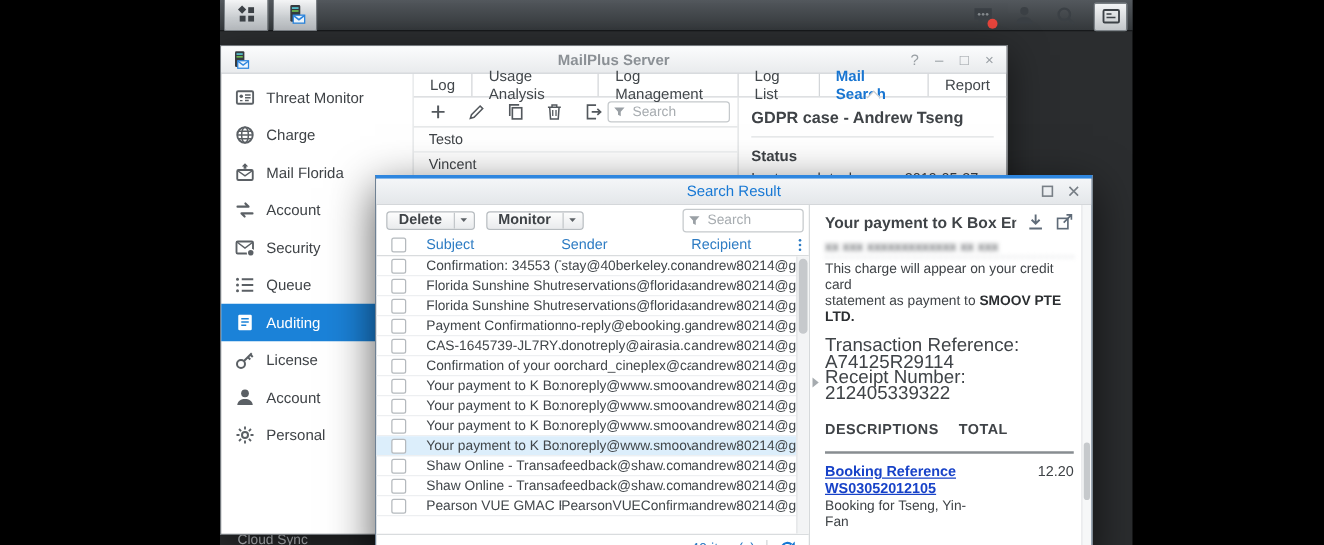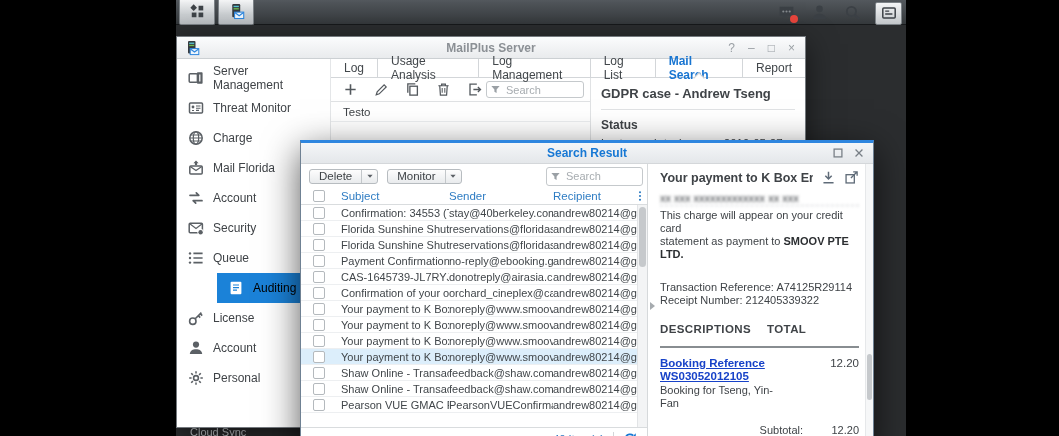--- a/index.html
+++ b/index.html
@@ -33,21 +33,21 @@
   .win-icon svg{width:16px;height:16px;}
   .win-title{position:absolute;left:0;right:0;text-align:center;font-size:12px;font-weight:bold;color:#8b9095;}
   .win-controls{position:absolute;right:10px;top:0;height:22px;display:flex;align-items:center;gap:13px;}
   .win-ctrl{font-size:12px;color:#9aa0a5;line-height:1;cursor:default;}
   .win-body{flex:1;display:flex;min-height:0;}
   
   .sidebar{width:154px;flex:none;border-right:1px solid #e4e6e8;padding-top:4px;}
   .side-item{height:30px;display:flex;align-items:center;gap:9px;padding:0 10px;font-size:12px;color:#3f4347;}
   .side-item .ico{width:17px;height:17px;color:#5b6065;flex:none;display:flex;align-items:center;justify-content:center;}
   .side-item .ico svg{width:16px;height:16px;}
-  .side-item.sel{background:#1b82d8;color:#000000;margin-left:40px;}
+  .side-item.sel{background:#1b82d8;color:#ffffff;}
   .side-item.sel .ico{color:#fff;}
   
   .content{flex:1;display:flex;flex-direction:column;min-width:0;}
   .tabbar{height:19px;flex:none;display:flex;border-bottom:1px solid #d3d6d9;position:relative;}
   .tab{padding:0 13px;font-size:12px;color:#42474b;display:flex;align-items:center;border-left:1px solid #d3d6d9;position:relative;}
   .tab:first-child{border-left:none;}
   .tab.active{color:#1875d1;font-weight:bold;}
   .tab.active::after{content:'';position:absolute;left:50%;bottom:-4.5px;width:7px;height:7px;background:#fff;
     border-left:1px solid #c9ccd0;border-top:1px solid #c9ccd0;transform:translateX(-50%) rotate(45deg);z-index:3;}
   .content-cols{flex:1;display:flex;min-height:0;}
@@ -65,29 +65,29 @@
   .pane-detail{flex:1;padding:8px 10px 0 10px;min-width:0;}
   .detail-title{font-size:13px;font-weight:bold;color:#3f4347;padding-bottom:8px;border-bottom:1px solid #e0e2e4;}
   .detail-status-label{font-size:12px;font-weight:bold;color:#3f4347;margin-top:8px;}
   .detail-status-text{font-size:11.5px;color:#3f4347;margin-top:5px;}
   
   .dialog{position:absolute;left:124px;top:140px;width:574px;height:310px;background:#fff;
     border:1px solid #6f8193;border-top:3px solid #2e86df;box-shadow:0 10px 34px rgba(0,0,0,.65);
     z-index:4;display:flex;flex-direction:column;}
   .dlg-titlebar{height:21px;flex:none;background:linear-gradient(#f4f6f8,#e4e7ea);border-bottom:1px solid #d4d7da;
     display:flex;align-items:center;position:relative;}
-  .dlg-title{position:absolute;left:0;right:0;text-align:center;font-size:12px;font-weight:bold;color:#1778d4;}
+  .dlg-title{position:absolute;left:0;right:0;text-align:center;font-size:12px;font-weight:normal;color:#1778d4;}
   .dlg-ctrls{position:absolute;right:8px;display:flex;gap:9px;color:#787f86;}
   .dlg-ctrl{width:12px;height:12px;}
   .dlg-ctrl svg{width:12px;height:12px;}
   .dlg-body{flex:1;display:flex;min-height:0;}
   .dlg-left{width:347px;flex:none;display:flex;flex-direction:column;border-right:1px solid #d6d9db;}
   .dlg-toolbar{height:24px;flex:none;display:flex;align-items:center;padding:0 4px 0 8px;gap:9px;}
   .sbtn{display:flex;height:15px;border:1px solid #b7bcc0;border-radius:3px;overflow:hidden;
-    background:linear-gradient(#fdfdfd,#e9ebed);}
+    background:linear-gradient(#fdfdfd,#e9ebed);font-weight:bold;}
   .sbtn .lbl{padding:0 9px;font-size:11.5px;color:#3f4347;display:flex;align-items:center;}
   .sbtn .arr{width:16px;border-left:1px solid #c3c7ca;display:flex;align-items:center;justify-content:center;color:#5b6065;}
   .sbtn .arr svg{width:10px;height:10px;}
   .dlg-search{margin-left:auto;width:97px;height:19px;}
   .thead{height:17px;flex:none;border-bottom:1px solid #d9dcde;display:grid;
     grid-template-columns:40px 108px 104px 1fr;align-items:center;font-size:11.5px;color:#2e7cc3;position:relative;}
   .thead .kebab{position:absolute;right:1px;top:2px;width:12px;height:12px;color:#2e7cc3;}
   .thead .kebab svg{width:12px;height:12px;}
   .cbox{width:12px;height:12px;border:1px solid #b4b9bd;border-radius:2px;background:#fff;margin-left:12px;}
   .rows-wrap{flex:1;position:relative;min-height:0;overflow:hidden;}
@@ -107,21 +107,21 @@
   
   .dlg-preview{flex:1;position:relative;padding:6px 14px 0 12px;min-width:0;overflow:hidden;}
   .pv-titlerow{display:flex;align-items:center;gap:8px;}
   .pv-title{flex:1;font-size:12.5px;font-weight:bold;color:#3f4347;white-space:nowrap;overflow:hidden;}
   .pv-ico{width:15px;height:15px;color:#5f6b78;flex:none;}
   .pv-ico svg{width:15px;height:15px;}
   .redacted{margin-top:7px;font-size:11px;color:#34383d;filter:blur(1.7px);
     border-bottom:1px dashed #c9ccd0;padding-bottom:1px;white-space:nowrap;overflow:hidden;}
   .pv-text{font-size:11px;color:#3f4347;line-height:13px;margin-top:3px;}
   .pv-text b{color:#2b2e31;}
-  .pv-meta{font-size:11px;color:#3f4347;line-height:12.5px;margin-top:20px;}
+  .pv-meta{font-size:15px;color:#3f4347;line-height:12.5px;margin-top:10px;}
   .pv-desc-row{display:grid;grid-template-columns:107px auto;margin-top:17px;
     font-size:11.5px;font-weight:bold;color:#3f4347;letter-spacing:.4px;}
   .hr1{border:none;border-top:2px solid #888d91;margin:11px 0 9px 0;}
   .book-row{display:grid;grid-template-columns:1fr 46px;}
   .book-link{font-size:11.5px;font-weight:bold;color:#1742c8;text-decoration:underline;line-height:13px;}
   .book-amt{font-size:11.5px;color:#3f4347;text-align:right;}
   .book-for{font-size:11px;color:#3f4347;line-height:13px;margin-top:1px;}
   .amt-row{display:flex;justify-content:flex-end;align-items:center;font-size:11px;color:#3f4347;margin-top:3px;}
   .amt-row .val{width:56px;text-align:right;}
   .q-link{color:#1742c8;text-decoration:underline;}
@@ -217,30 +217,20 @@
         <span class="win-title">MailPlus Server</span>
         <div class="win-controls" id="win-controls">
             <span class="win-ctrl">?</span>
             <span class="win-ctrl">–</span>
             <span class="win-ctrl">□</span>
             <span class="win-ctrl">×</span>
           </div>
       </div>
       <div class="win-body">
         <div class="sidebar" id="sidebar">
-            <div class="side-item">
-              <span class="ico" style="display: inline-flex; align-items: center; justify-content: center;">
-                <svg viewBox="0 0 16 16" xmlns="http://www.w3.org/2000/svg">
-                  <rect x="1.2" y="3.8" width="8.2" height="8.4" rx="1" fill="none" stroke="currentColor" stroke-width="1.5"></rect>
-                  <rect x="9" y="2.2" width="5.6" height="11.6" rx="0.8" fill="currentColor"></rect>
-                  <path d="M11.8 4.6v6.8" stroke="#fff" stroke-width="1.2"></path>
-                </svg>
-              </span>
-              <span>Server Management</span>
-            </div>
             <div class="side-item">
               <span class="ico" style="display: inline-flex; align-items: center; justify-content: center;">
                 <svg viewBox="0 0 16 16" xmlns="http://www.w3.org/2000/svg">
                   <rect x="1.5" y="3" width="13" height="10" rx="1" fill="none" stroke="currentColor" stroke-width="1.5"></rect>
                   <circle cx="5" cy="7" r="1.4" fill="currentColor"></circle>
                   <path d="M4 10.5h2M8 6h4.5M8 8.2h4.5M8 10.4h3" stroke="currentColor" stroke-width="1.1"></path>
                 </svg>
               </span>
               <span>Threat Monitor</span>
             </div>
@@ -378,20 +368,21 @@
                   <span style="display: inline-flex; align-items: center; justify-content: center;">
                       <svg viewBox="0 0 16 16" xmlns="http://www.w3.org/2000/svg">
                         <path d="M2 2.8h12L9.6 7.9v5.3l-3.2-1.9V7.9z" fill="currentColor"></path>
                       </svg>
                     </span>
                   <input placeholder="Search" style="">
                 </label>
               </div>
               <div id="case-list">
                   <div class="case-row">Testo</div>
+                  <div class="case-row">Vincent</div>
                 </div>
             </div>
             <div class="pane-detail">
               <div class="detail-title">GDPR case - Andrew Tseng</div>
               <div class="detail-status-label">Status</div>
               <div class="detail-status-text">Last search task run on 2019-05-27 10:45:17</div>
             </div>
           </div>
         </div>
       </div>

